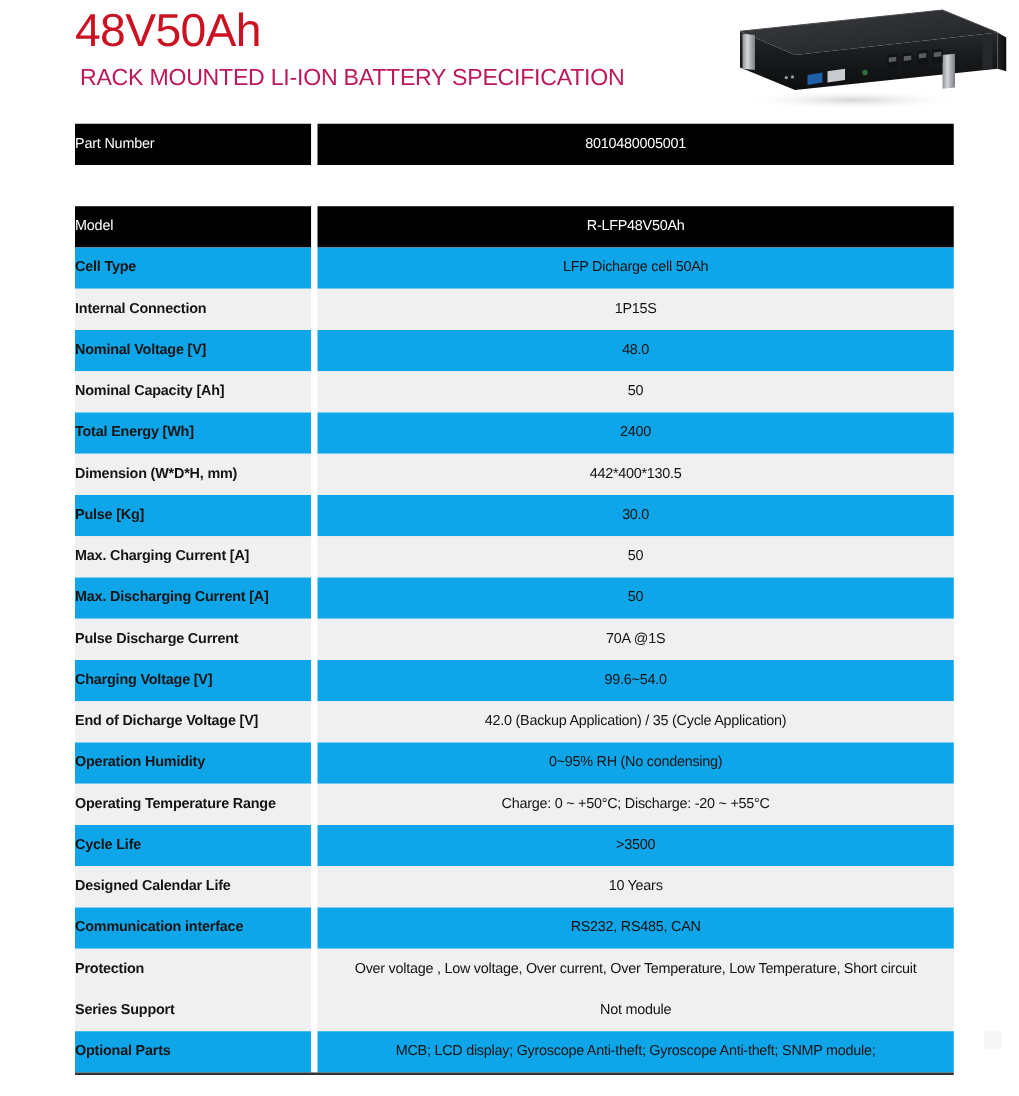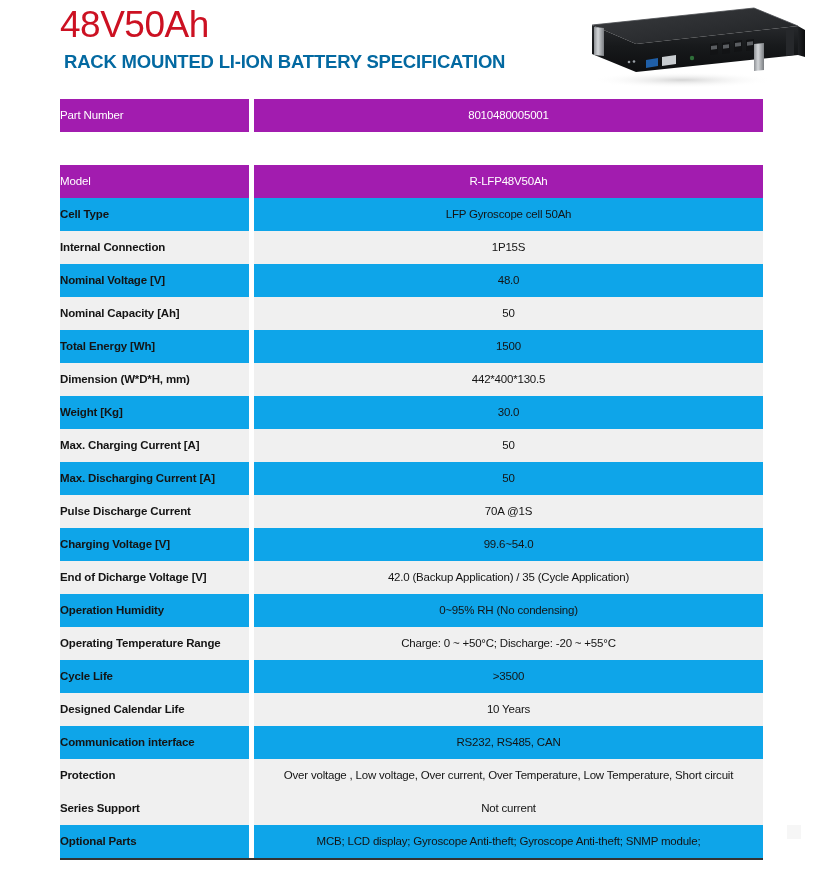--- a/index.html
+++ b/index.html
@@ -30,22 +30,22 @@
     font-size: 37px;
     font-weight: normal;
     color: #cc1122;
     letter-spacing: -0.5px;
     line-height: 1.05;
     margin: 0;
     white-space: nowrap;
   }
   .sub-title {
     font-size: 18.5px;
-    font-weight: bold;
-    color: #0369a1;
+    font-weight: normal;
+    color: #be185d;
     letter-spacing: -0.2px;
     margin: 6px 0 0 4px;
     white-space: nowrap;
   }
 
   
   .product-photo {
     position: absolute;
     left: 558px;
     top: 0px;
@@ -84,21 +84,21 @@
   }
   .cell-value {
     text-align: center;
     color: #141414;
     letter-spacing: -0.2px;
     padding: 0 6px;
   }
 
   
   tr.row-dark td {
-    background: #a21caf;
+    background: #000000;
     color: #ffffff;
   }
   tr.row-dark .cell-label,
   tr.row-dark .cell-value {
     color: #ffffff;
     font-weight: normal;
   }
   tr.row-dark .cell-label {
     font-weight: normal;
   }
@@ -222,49 +222,49 @@
         <td colspan="3"></td>
       </tr>
       <tr class="row-dark">
         <td class="cell-label">Model</td>
         <td class="cell-gap"></td>
         <td class="cell-value">R-LFP48V50Ah</td>
       </tr>
       <tr class="row-white">
         <td class="cell-label">Cell Type</td>
         <td class="cell-gap"></td>
-        <td class="cell-value">LFP Gyroscope cell 50Ah</td>
+        <td class="cell-value">LFP Dicharge cell 50Ah</td>
       </tr>
       <tr class="row-light">
         <td class="cell-label">Internal Connection</td>
         <td class="cell-gap"></td>
         <td class="cell-value">1P15S</td>
       </tr>
       <tr class="row-white">
         <td class="cell-label">Nominal Voltage  [V]</td>
         <td class="cell-gap"></td>
         <td class="cell-value">48.0</td>
       </tr>
       <tr class="row-light">
         <td class="cell-label">Nominal Capacity  [Ah]</td>
         <td class="cell-gap"></td>
         <td class="cell-value">50</td>
       </tr>
       <tr class="row-white">
         <td class="cell-label">Total Energy [Wh]</td>
         <td class="cell-gap"></td>
-        <td class="cell-value">1500</td>
+        <td class="cell-value">2400</td>
       </tr>
       <tr class="row-light">
         <td class="cell-label">Dimension (W*D*H, mm)</td>
         <td class="cell-gap"></td>
         <td class="cell-value">442*400*130.5</td>
       </tr>
       <tr class="row-white">
-        <td class="cell-label">Weight  [Kg]</td>
+        <td class="cell-label">Pulse  [Kg]</td>
         <td class="cell-gap"></td>
         <td class="cell-value">30.0</td>
       </tr>
       <tr class="row-light">
         <td class="cell-label">Max. Charging Current  [A]</td>
         <td class="cell-gap"></td>
         <td class="cell-value">50</td>
       </tr>
       <tr class="row-white">
         <td class="cell-label">Max. Discharging Current  [A]</td>
@@ -312,21 +312,21 @@
         <td class="cell-value">RS232, RS485, CAN</td>
       </tr>
       <tr class="row-light">
         <td class="cell-label">Protection</td>
         <td class="cell-gap"></td>
         <td class="cell-value">Over voltage ,  Low voltage,  Over current, Over Temperature, Low Temperature, Short circuit</td>
       </tr>
       <tr class="row-light">
         <td class="cell-label">Series Support</td>
         <td class="cell-gap"></td>
-        <td class="cell-value">Not current</td>
+        <td class="cell-value">Not module</td>
       </tr>
       <tr class="row-white">
         <td class="cell-label">Optional Parts</td>
         <td class="cell-gap"></td>
         <td class="cell-value">MCB; LCD display; Gyroscope Anti-theft;  Gyroscope Anti-theft; SNMP module;</td>
       </tr>
     </tbody>
 </table>
 
 <div class="bottom-rule"></div>

